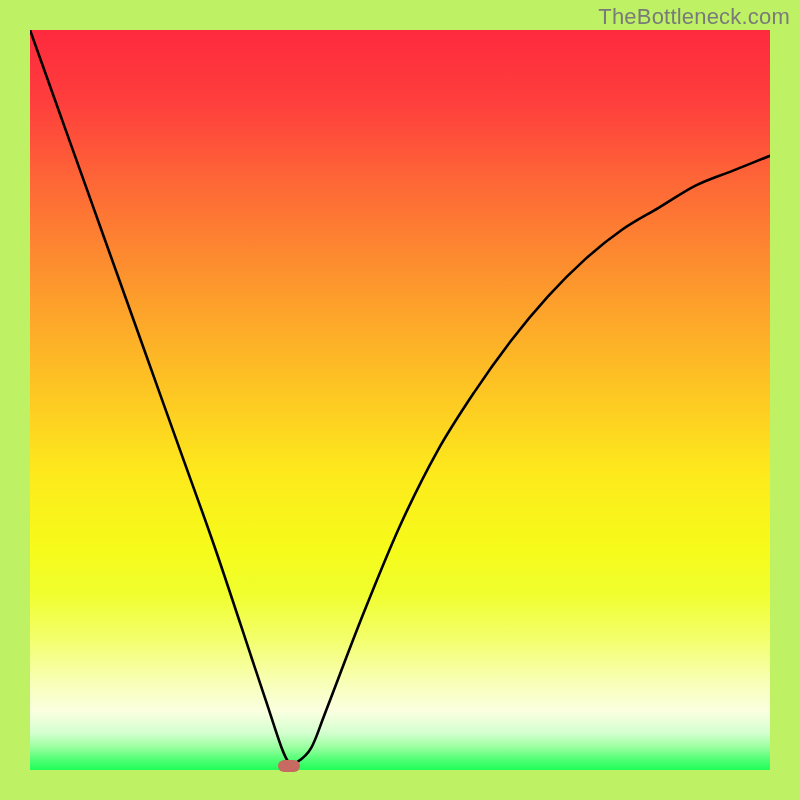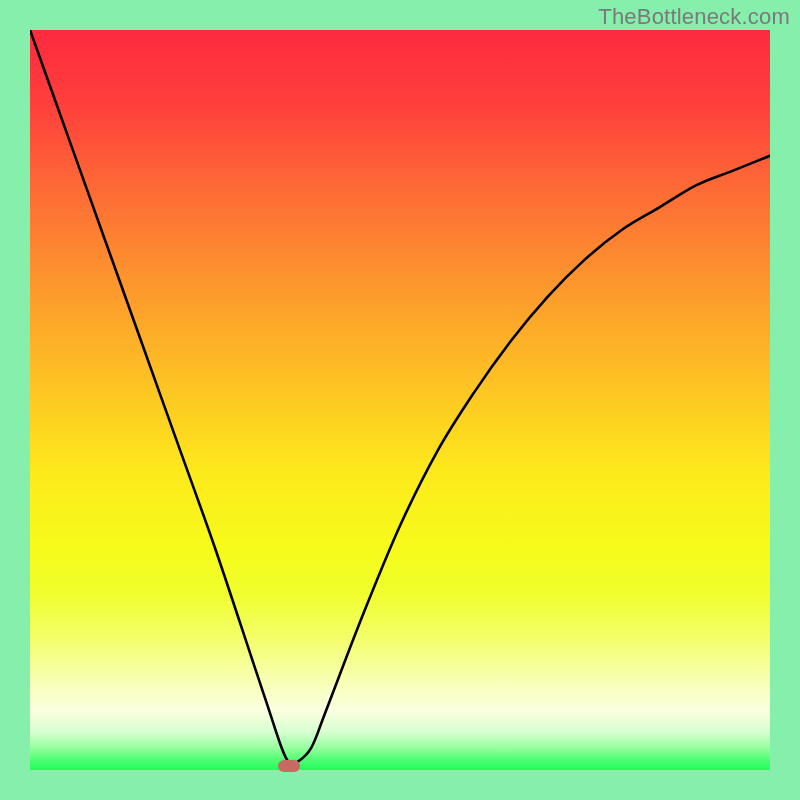--- a/index.html
+++ b/index.html
@@ -10,21 +10,21 @@
     background: #000;
     overflow: hidden;
     font-family: Arial, Helvetica, sans-serif;
   }
   .frame {
     position: absolute;
     left: 0;
     top: 0;
     width: 800px;
     height: 800px;
-    background: #86efac;
+    background: #bef264;
   }
   .plot {
     position: absolute;
     left: 30px;
     top: 30px;
     width: 740px;
     height: 740px;
     background: linear-gradient(to bottom,
       #fe2a3e 0%,
       #fe3f3c 10%,

